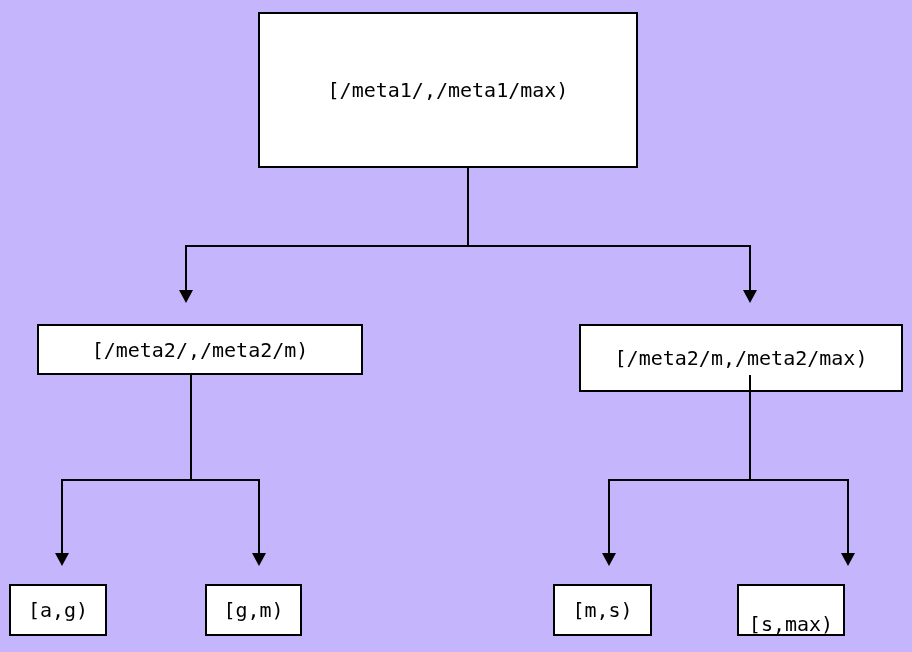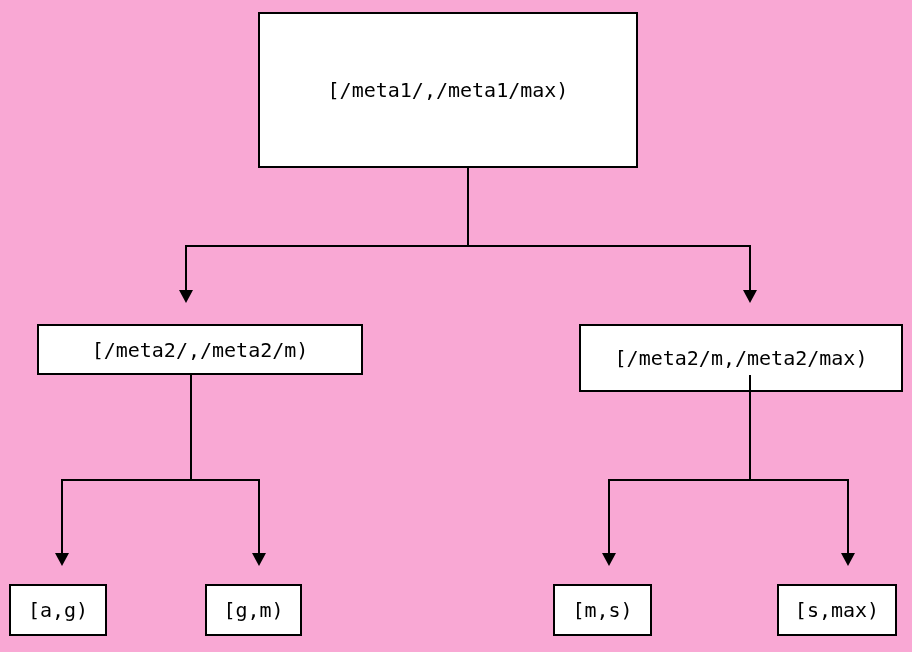--- a/index.html
+++ b/index.html
@@ -7,21 +7,21 @@
     padding: 0;
     background: #ffffff;
   }
   body {
     font-family: "DejaVu Sans Mono", "Liberation Mono", monospace;
   }
   #canvas {
     position: relative;
     width: 912px;
     height: 652px;
-    background: #f9a8d4;
+    background: #c4b5fd;
     overflow: hidden;
   }
   .node {
     position: absolute;
     box-sizing: border-box;
     border: 2px solid #000000;
     background: #ffffff;
     display: flex;
     align-items: center;
     justify-content: center;
@@ -60,21 +60,21 @@
   }
   
   .leaf {
     top: 584px;
     height: 52px;
     font-size: 20px;
   }
   #node-leaf-ag   { left: 9px;   width: 98px; }
   #node-leaf-gm   { left: 205px; width: 97px; }
   #node-leaf-ms   { left: 553px; width: 99px; }
-  #node-leaf-smax { left: 777px; width: 120px; }
+  #node-leaf-smax { left: 737px; width: 108px; align-items: flex-end; }
 
   
   .edge {
     position: absolute;
     background: #000000;
   }
   .vline { width: 2px; }
   .hline { height: 2px; }
 
   .arrow {

